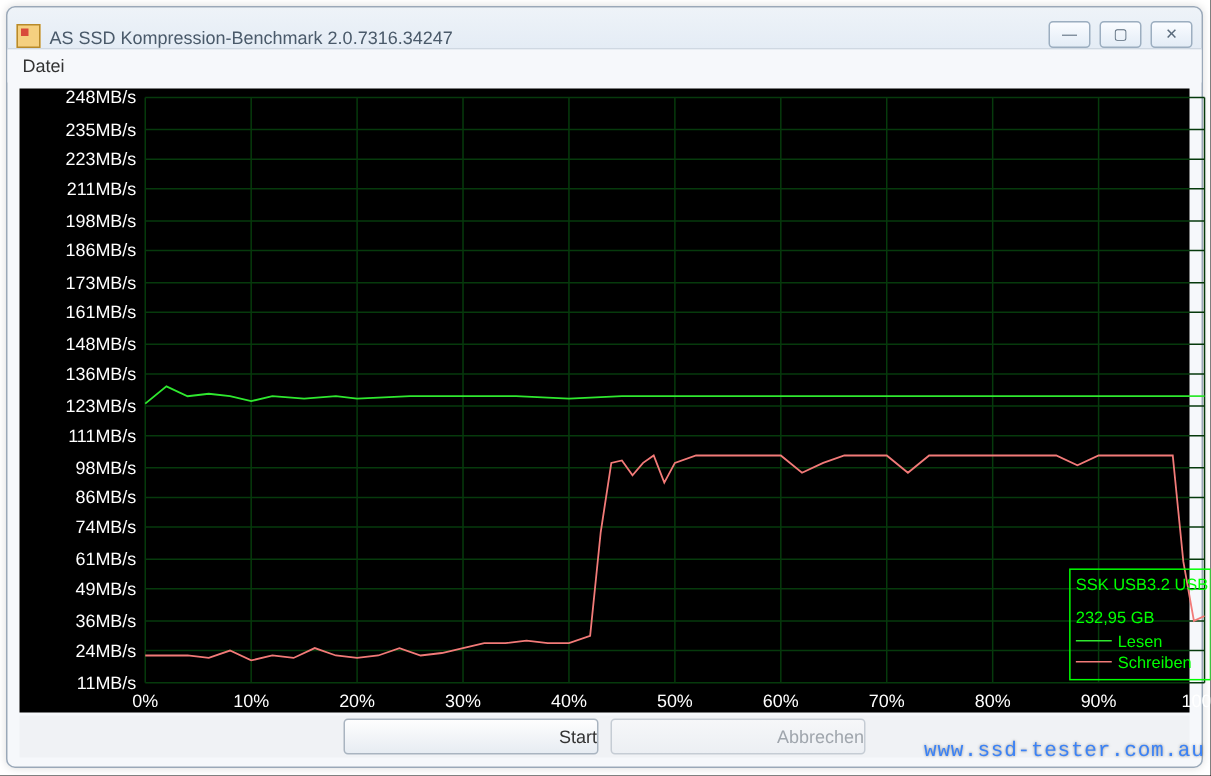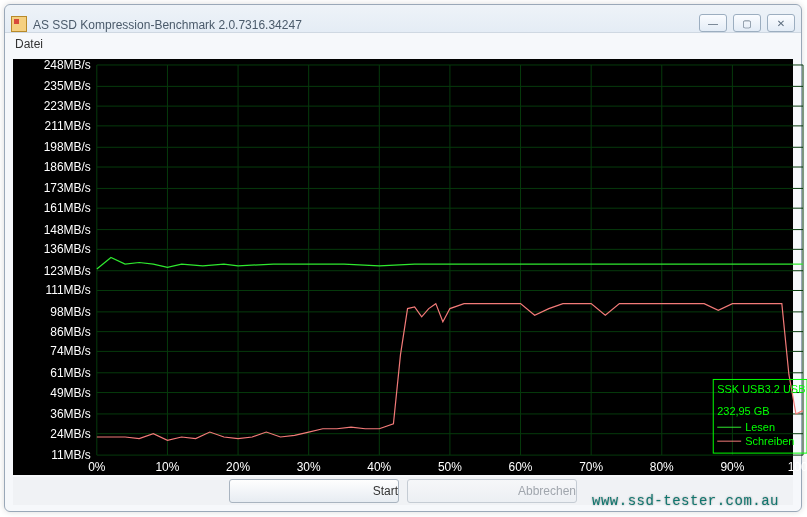--- a/index.html
+++ b/index.html
@@ -84,23 +84,23 @@
     border: 1px solid #a9b4c0;
     border-radius: 3px;
     background: linear-gradient(#fefefe,#e7ecf2);
     text-align: right;
     line-height: 22px;
     color: #333;
   }
   .btn.disabled { color: #a0a6ad; border-color:#c5ccd4; background:linear-gradient(#f6f7f9,#eceff3);}
   .watermark {
     position: absolute;
-    right: 28px; bottom: 8px;
+    right: 4px; bottom: 8px;
     font: 14px "Courier New", monospace;
-    color: #0f766e;
+    color: #3b82f6;
     letter-spacing: .5px;
     text-shadow: 0 0 2px rgba(0,0,0,.4);
     pointer-events: none;
   }
 </style>
 </head>
 <body>
 
 <div class="window">
   <div class="titlebar">

